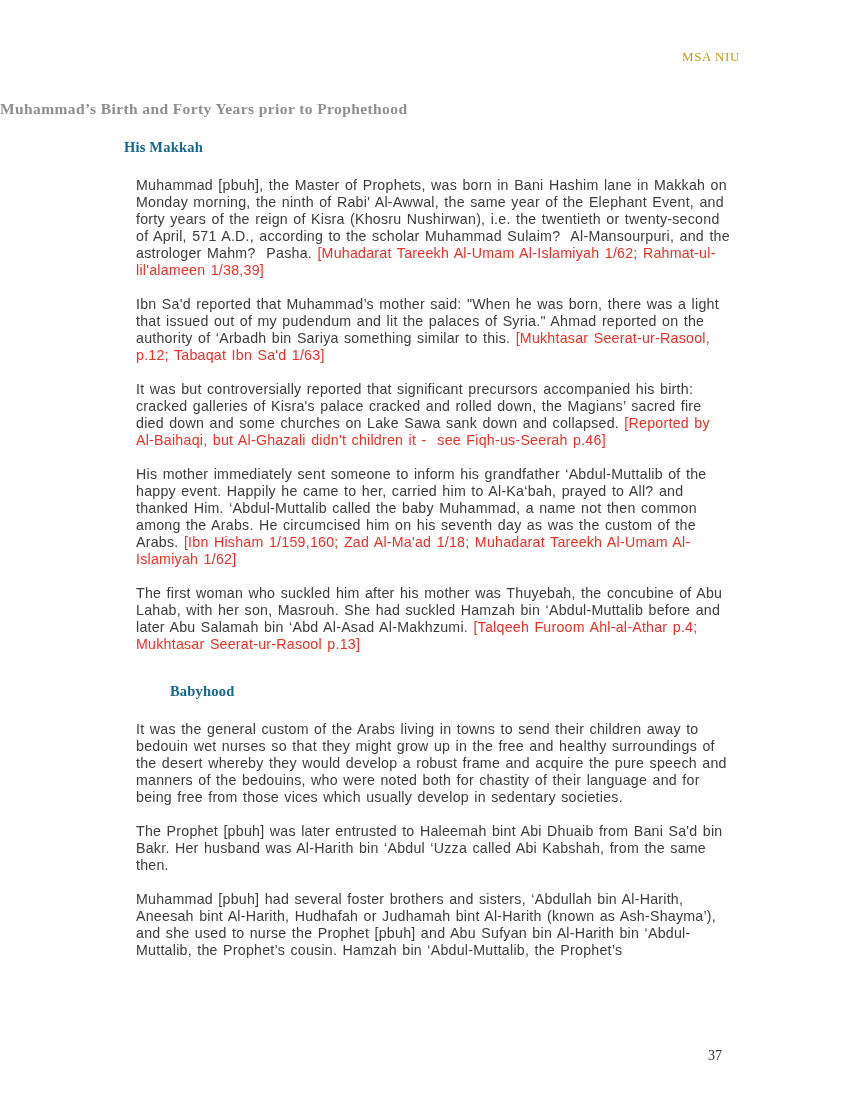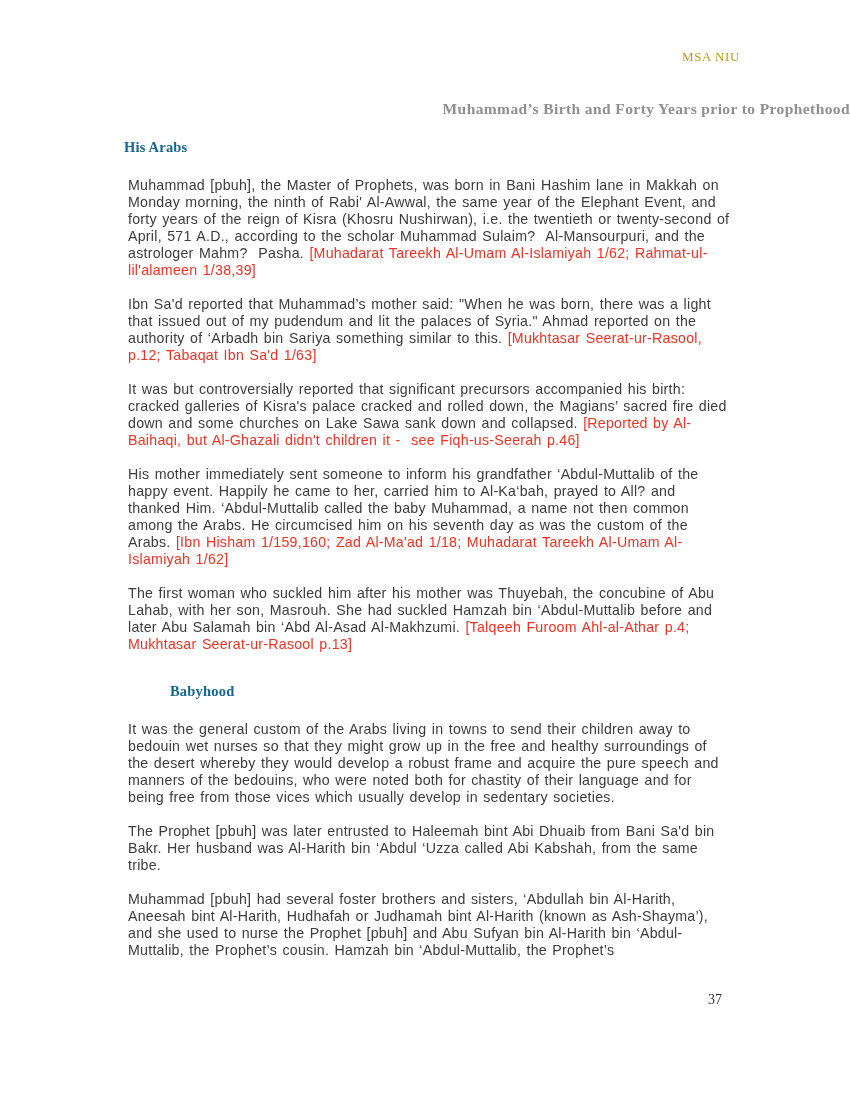--- a/index.html
+++ b/index.html
@@ -18,21 +18,21 @@
     font-family: "Liberation Serif", serif;
     font-size: 13px;
     color: #c0991a;
     letter-spacing: 0.6px;
   }
   .doc-title {
     position: absolute;
     top: 100px;
     left: 0;
     width: 100%;
-    text-align: right;
+    text-align: left;
     margin: 0;
     font-family: "Liberation Serif", serif;
     font-weight: bold;
     font-size: 15.5px;
     color: #8f8f8f;
     letter-spacing: 0.4px;
   }
   .content {
     position: absolute;
     left: 124px;
@@ -46,68 +46,68 @@
     color: #156690;
     letter-spacing: 0.2px;
     margin: 0 0 21px 0;
   }
   .section-heading.indent {
     padding-left: 6px;
     margin-top: 30px;
     margin-left: 40px;
   }
   .para {
-    margin: 0 0 17px 4px;
+    margin: 0 0 17px 12px;
     font-size: 14.2px;
     line-height: 17px;
     color: #3c3c3c;
     letter-spacing: 0.25px;
     word-spacing: 1.2px;
     white-space: pre-wrap;
   }
   .cite {
     color: #ee3124;
   }
   .page-number {
     position: absolute;
-    top: 992px;
+    top: 1048px;
     right: 128px;
     font-family: "Liberation Serif", serif;
     font-size: 14px;
     color: #333333;
   }
 </style>
 </head>
 <body>
 
 <div>
 
   <div class="msa-header">MSA NIU</div>
 
   <h1 class="doc-title">Muhammad’s Birth and Forty Years prior to Prophethood</h1>
 
   <div class="content">
 
-    <h2 class="section-heading">His Arabs</h2>
+    <h2 class="section-heading">His Makkah</h2>
 
     <p class="para"><span>Muhammad [pbuh], the Master of Prophets, was born in Bani Hashim lane in Makkah on Monday morning, the ninth of Rabi' Al-Awwal, the same year of the Elephant Event, and forty years of the reign of Kisra (Khosru Nushirwan), i.e. the twentieth or twenty-second of April, 571 A.D., according to the scholar Muhammad Sulaim?  Al-Mansourpuri, and the astrologer Mahm?  Pasha. </span><span class="cite">[Muhadarat Tareekh Al-Umam Al-Islamiyah 1/62; Rahmat-ul-lil'alameen 1/38,39]</span></p>
 
     <p class="para"><span>Ibn Sa'd reported that Muhammad’s mother said: "When he was born, there was a light that issued out of my pudendum and lit the palaces of Syria." Ahmad reported on the authority of ‘Arbadh bin Sariya something similar to this. </span><span class="cite">[Mukhtasar Seerat-ur-Rasool, p.12; Tabaqat Ibn Sa'd 1/63]</span></p>
 
     <p class="para"><span>It was but controversially reported that significant precursors accompanied his birth: cracked galleries of Kisra's palace cracked and rolled down, the Magians’ sacred fire died down and some churches on Lake Sawa sank down and collapsed. </span><span class="cite">[Reported by Al-Baihaqi, but Al-Ghazali didn't children it -  see Fiqh-us-Seerah p.46]</span></p>
 
     <p class="para"><span>His mother immediately sent someone to inform his grandfather ‘Abdul-Muttalib of the happy event. Happily he came to her, carried him to Al-Ka‘bah, prayed to All? and thanked Him. ‘Abdul-Muttalib called the baby Muhammad, a name not then common among the Arabs. He circumcised him on his seventh day as was the custom of the Arabs. </span><span class="cite">[Ibn Hisham 1/159,160; Zad Al-Ma'ad 1/18; Muhadarat Tareekh Al-Umam Al-Islamiyah 1/62]</span></p>
 
     <p class="para"><span>The first woman who suckled him after his mother was Thuyebah, the concubine of Abu Lahab, with her son, Masrouh. She had suckled Hamzah bin ‘Abdul-Muttalib before and later Abu Salamah bin ‘Abd Al-Asad Al-Makhzumi. </span><span class="cite">[Talqeeh Furoom Ahl-al-Athar p.4; Mukhtasar Seerat-ur-Rasool p.13]</span></p>
 
     <h2 class="section-heading indent">Babyhood</h2>
 
     <p class="para"><span>It was the general custom of the Arabs living in towns to send their children away to bedouin wet nurses so that they might grow up in the free and healthy surroundings of the desert whereby they would develop a robust frame and acquire the pure speech and manners of the bedouins, who were noted both for chastity of their language and for being free from those vices which usually develop in sedentary societies.</span><span class="cite"></span></p>
 
-    <p class="para"><span>The Prophet [pbuh] was later entrusted to Haleemah bint Abi Dhuaib from Bani Sa'd bin Bakr. Her husband was Al-Harith bin ‘Abdul ‘Uzza called Abi Kabshah, from the same tribe.</span><span class="cite"></span></p>
+    <p class="para"><span>The Prophet [pbuh] was later entrusted to Haleemah bint Abi Dhuaib from Bani Sa'd bin Bakr. Her husband was Al-Harith bin ‘Abdul ‘Uzza called Abi Kabshah, from the same then.</span><span class="cite"></span></p>
 
     <p class="para"><span>Muhammad [pbuh] had several foster brothers and sisters, ‘Abdullah bin Al-Harith, Aneesah bint Al-Harith, Hudhafah or Judhamah bint Al-Harith (known as Ash-Shayma’), and she used to nurse the Prophet [pbuh] and Abu Sufyan bin Al-Harith bin ‘Abdul-Muttalib, the Prophet’s cousin. Hamzah bin ‘Abdul-Muttalib, the Prophet’s</span><span class="cite"></span></p>
 
   </div>
 
   <div class="page-number">37</div>
 
 </div>
 
 </body></html>

